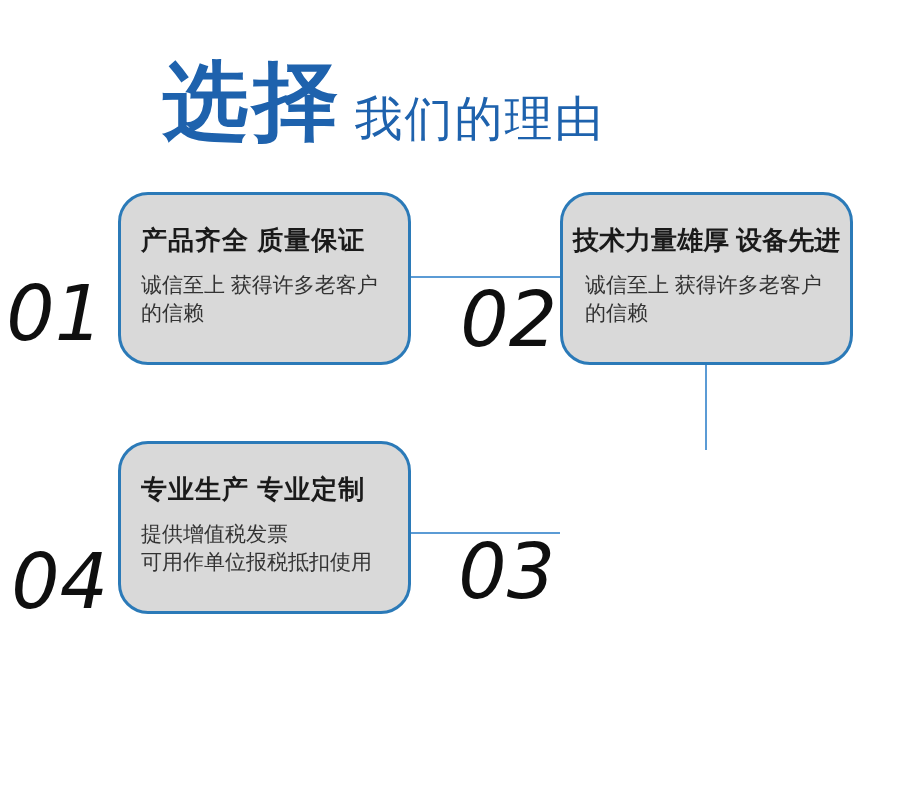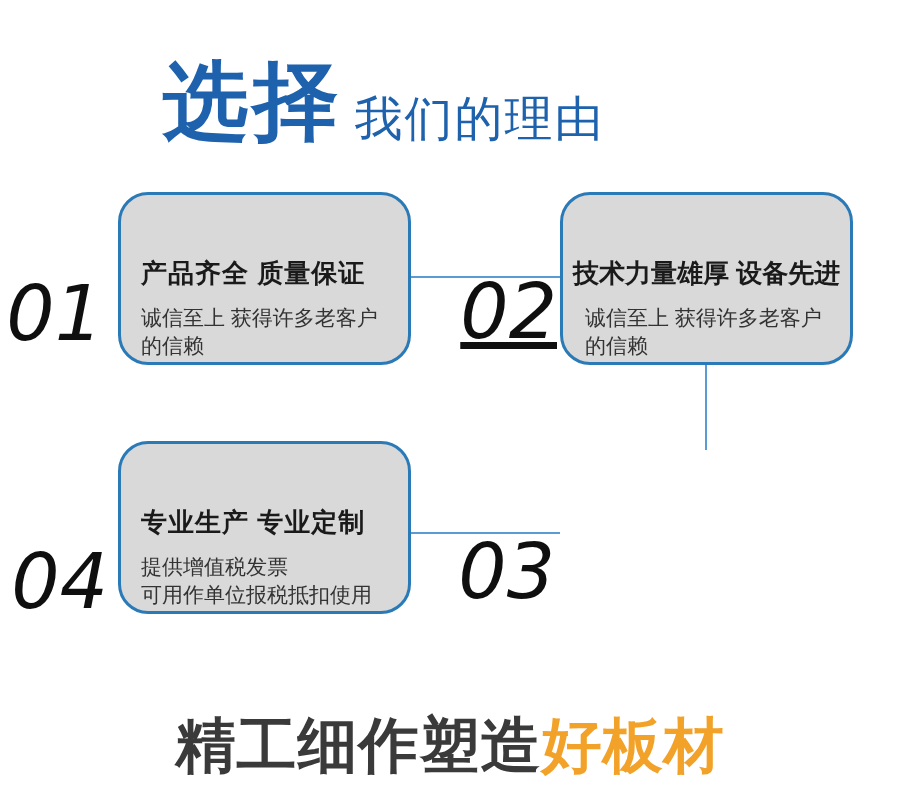--- a/index.html
+++ b/index.html
@@ -53,21 +53,20 @@
   .box-2 { left: 560px; top: 192px; padding-left: 22px; }
   .box-4 { left: 118px; top: 441px; }
   .box-3 { left: 560px; top: 449px; }
 
   .box-title {
     font-size: 26px;
     font-weight: 700;
     letter-spacing: 1px;
     color: var(--box-title-text, #1a1a1a);
     white-space: nowrap;
-    margin-top: 33px;
   }
   .box-2 .box-title { margin-left: -12px; letter-spacing: 0; }
   .box-desc {
     margin-top: 13px;
     font-size: 21px;
     line-height: 1.32;
     color: var(--box-desc-text, #333);
     white-space: pre-line;
   }
 
@@ -75,21 +74,21 @@
   .num {
     position: absolute;
     font-size: 76px;
     font-style: italic;
     font-weight: 400;
     line-height: 1;
     color: var(--number-black, #0f0f0f);
     font-family: "DejaVu Sans", sans-serif;
   }
   .num-01 { right: 797px; top: 276px; }
-  .num-02 { right: 343px; top: 274px; text-decoration: underline; }
+  .num-02 { right: 343px; top: 282px; }
   .num-04 { right: 792px; top: 532px; margin-top: 12px; }
   .num-03 { right: 345px; top: 534px; }
 
   
   .connector { position: absolute; background: var(--connector, #5b9bd5); }
   .conn-h1 { left: 411px; top: 276px; width: 149px; height: 2px; }
   .conn-h2 { left: 411px; top: 532px; width: 149px; height: 2px; }
   .conn-v  { left: 705px; top: 364px; width: 2px; height: 86px; }
 
   
@@ -139,17 +138,14 @@
 的信赖</div>
   </div>
 
 
   <div class="reason-box box-4">
     <div class="box-title">专业生产 专业定制</div>
     <div class="box-desc">提供增值税发票
 可用作单位报税抵扣使用</div>
   </div>
 
-  <div class="footer">
-    <span class="footer-dark">精工细作塑造</span><span class="footer-accent">好板材</span>
-  </div>
 
 </div>
 
 </body></html>

